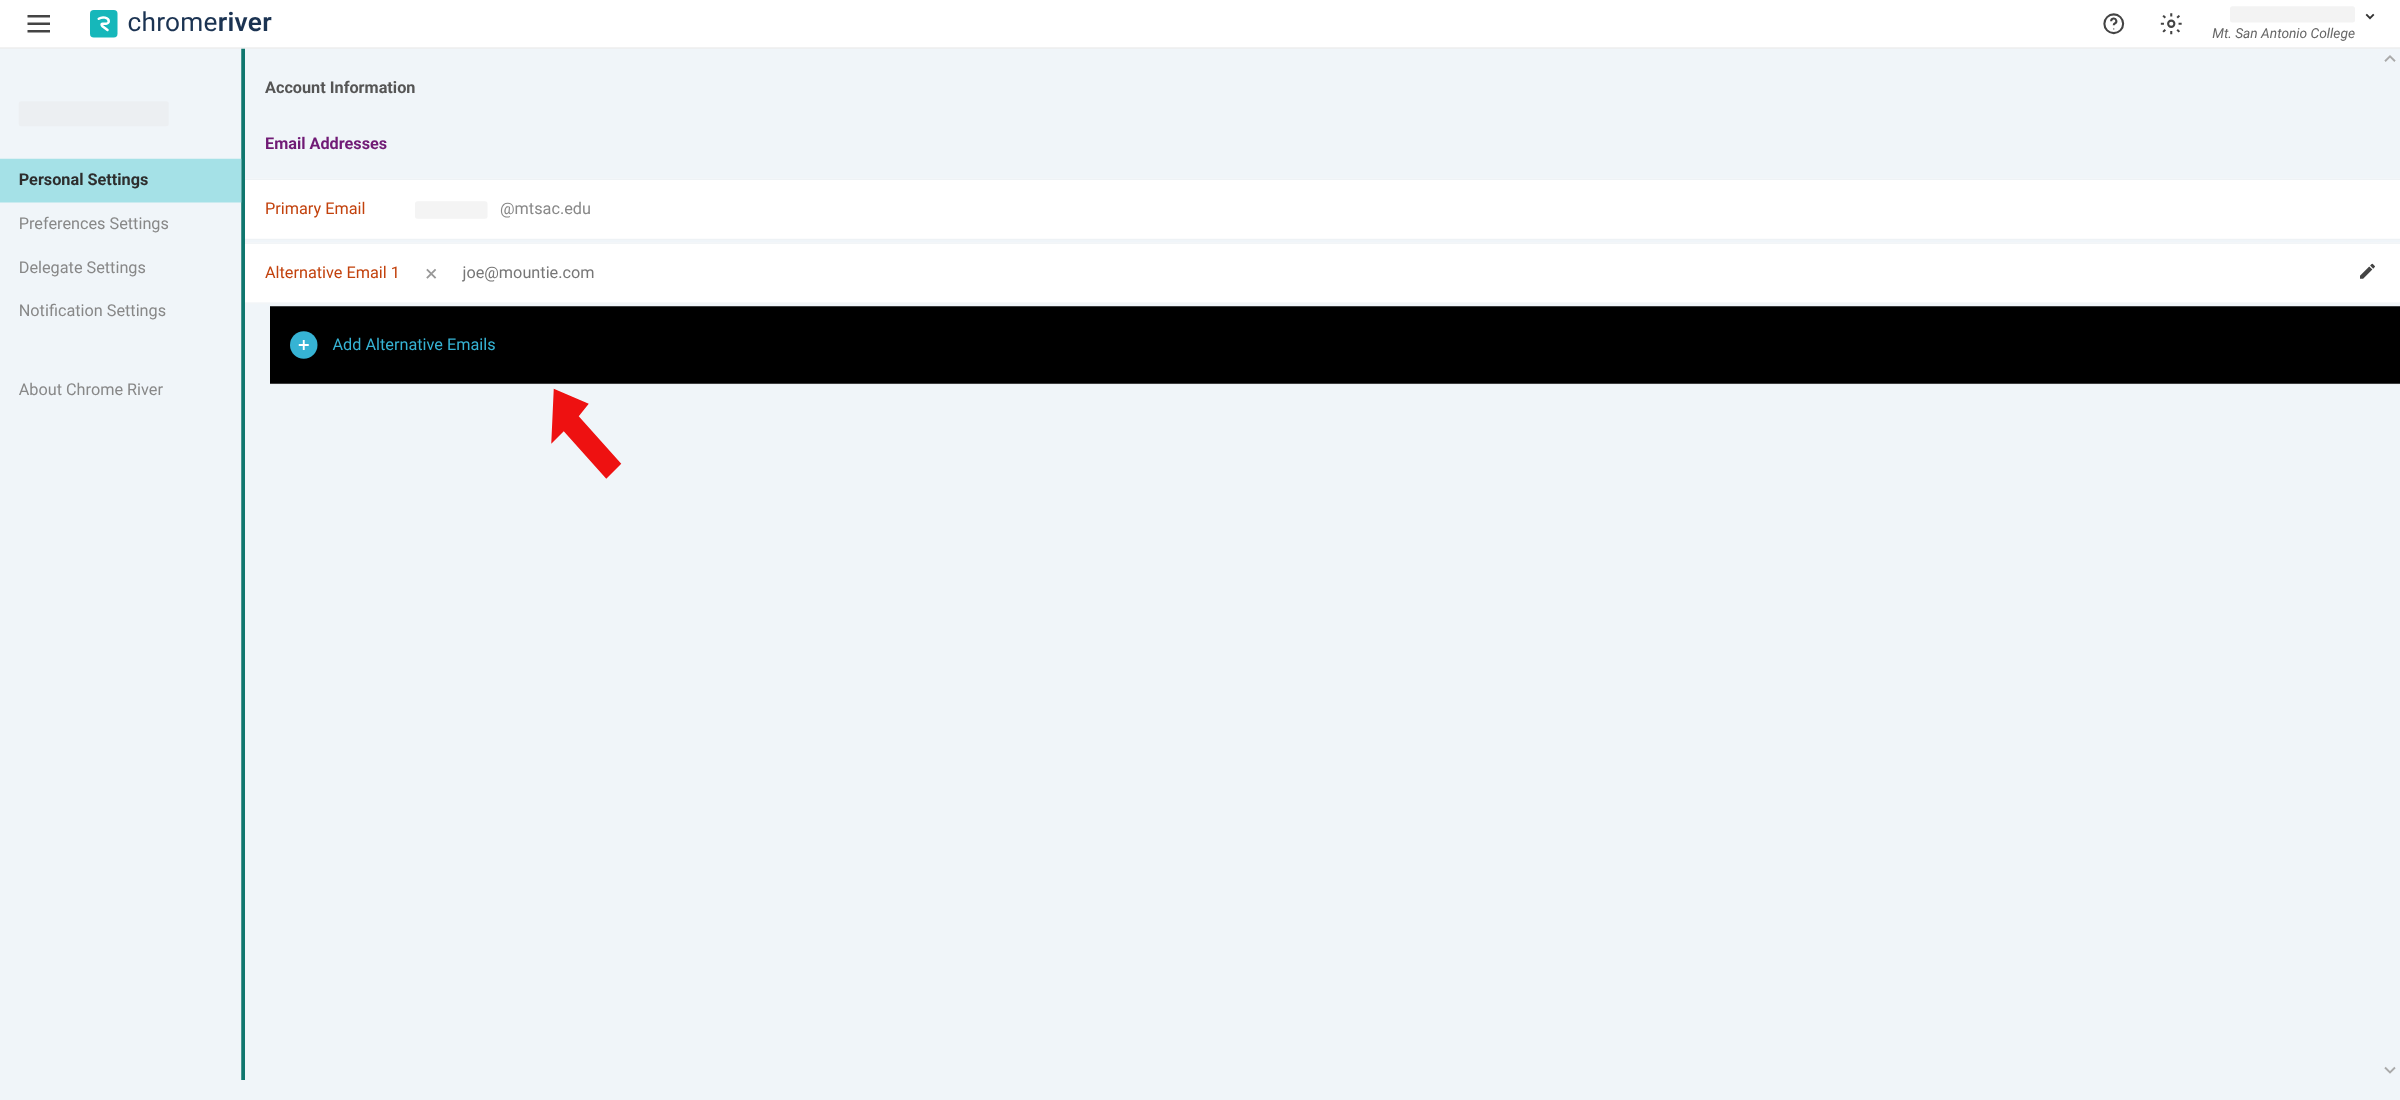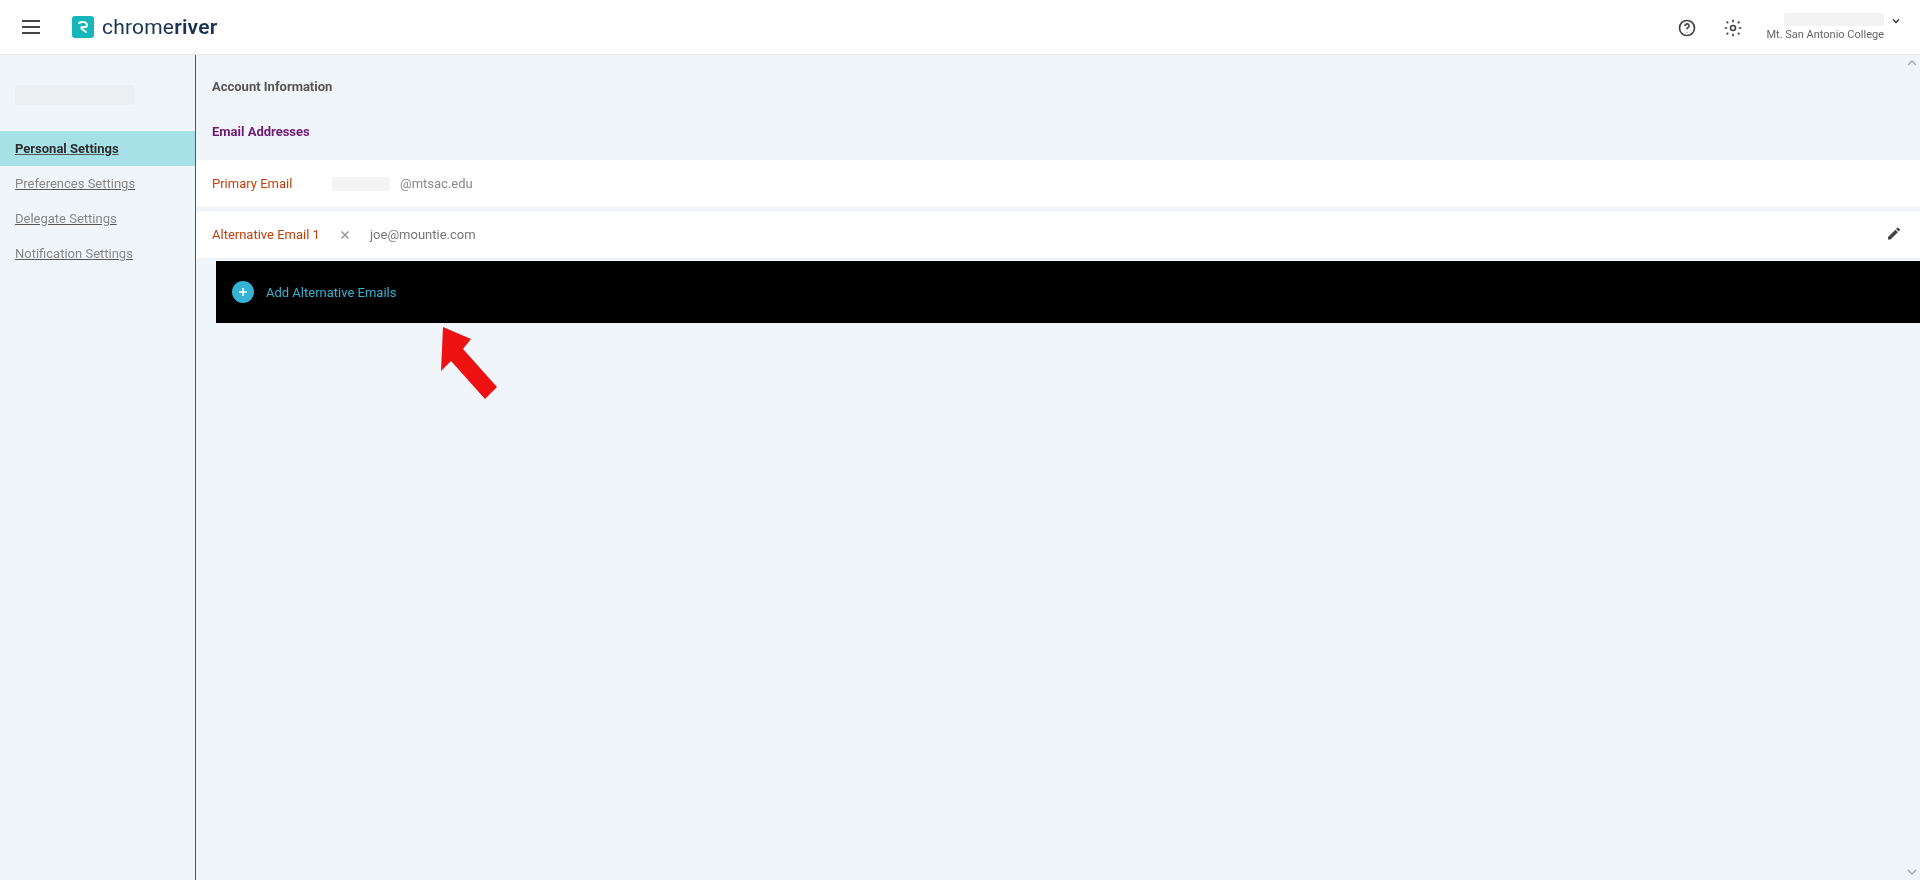--- a/index.html
+++ b/index.html
@@ -9,21 +9,21 @@
     font-size: 13px;
     color: #555;
     background: #f0f5f9;
     width: 1920px;
     height: 880px;
     overflow: hidden;
   }
 
   
   .top-header {
-    height: 55px;
+    height: 39px;
     background: #fff;
     border-bottom: 1px solid #e6e6e6;
     display: flex;
     align-items: center;
     padding: 0 18px 0 22px;
     justify-content: space-between;
   }
   .top-left { display: flex; align-items: center; }
   .hamburger {
     width: 22px; height: 22px;
@@ -41,41 +41,40 @@
   }
   .logo-mark svg { display: block; }
   .logo-text {
     font-size: 21px;
     letter-spacing: .2px;
     color: #1b3352;
     font-weight: 400;
   }
   .logo-text .bold { font-weight: 600; }
 
-  .top-right { display: flex; align-items: flex-end; gap: 20px; }
+  .top-right { display: flex; align-items: center; gap: 20px; font-style: italic; }
   .icon-btn { width: 26px; height: 26px; display: flex; align-items: center; justify-content: center; cursor: pointer; }
   .icon-btn svg { stroke: #444; }
   .user-area { display: flex; flex-direction: column; align-items: flex-end; cursor: pointer; position: relative; padding-right: 18px; }
   .user-name-blur {
     width: 100px; height: 13px; background: #f3f3f3; border-radius: 2px; margin-bottom: 2px;
   }
   .user-org { font-size: 11px; color: #666; }
   .user-caret { position: absolute; right: 0; top: 2px; }
 
   
   .main-wrap { display: flex; height: calc(100% - 55px); position: relative; }
 
   
   .sidebar {
     width: 196px;
     background: #f0f5f9;
-    border-right: 1px solid #0f766e;
+    border-right: 3px solid #0f766e;
     display: flex; flex-direction: column;
-    padding-top: 4px;
-    text-decoration: underline;
+    padding-top: 16px;
   }
   .sidebar .user-head {
     height: 72px;
     display: flex; align-items: center;
     padding-left: 15px;
   }
   .sidebar .user-head .blur {
     width: 120px; height: 20px; background: #eceff2; border-radius: 2px;
   }
   .sidebar-item {
@@ -258,20 +257,23 @@
     <div class="sidebar-item">
       <span>Preferences Settings</span>
     </div>
     <div class="sidebar-item">
       <span>Delegate Settings</span>
     </div>
     <div class="sidebar-item">
       <span>Notification Settings</span>
     </div>
     <div class="sidebar-gap"></div>
+    <div class="sidebar-item">
+      <span>About Chrome River</span>
+    </div>
   </div>
 
   <div class="content">
 
     <div class="section-title">Account Information</div>
 
     <div class="subsection-title">Email Addresses</div>
 
     <div class="row">
       <div class="label">Primary Email</div>

